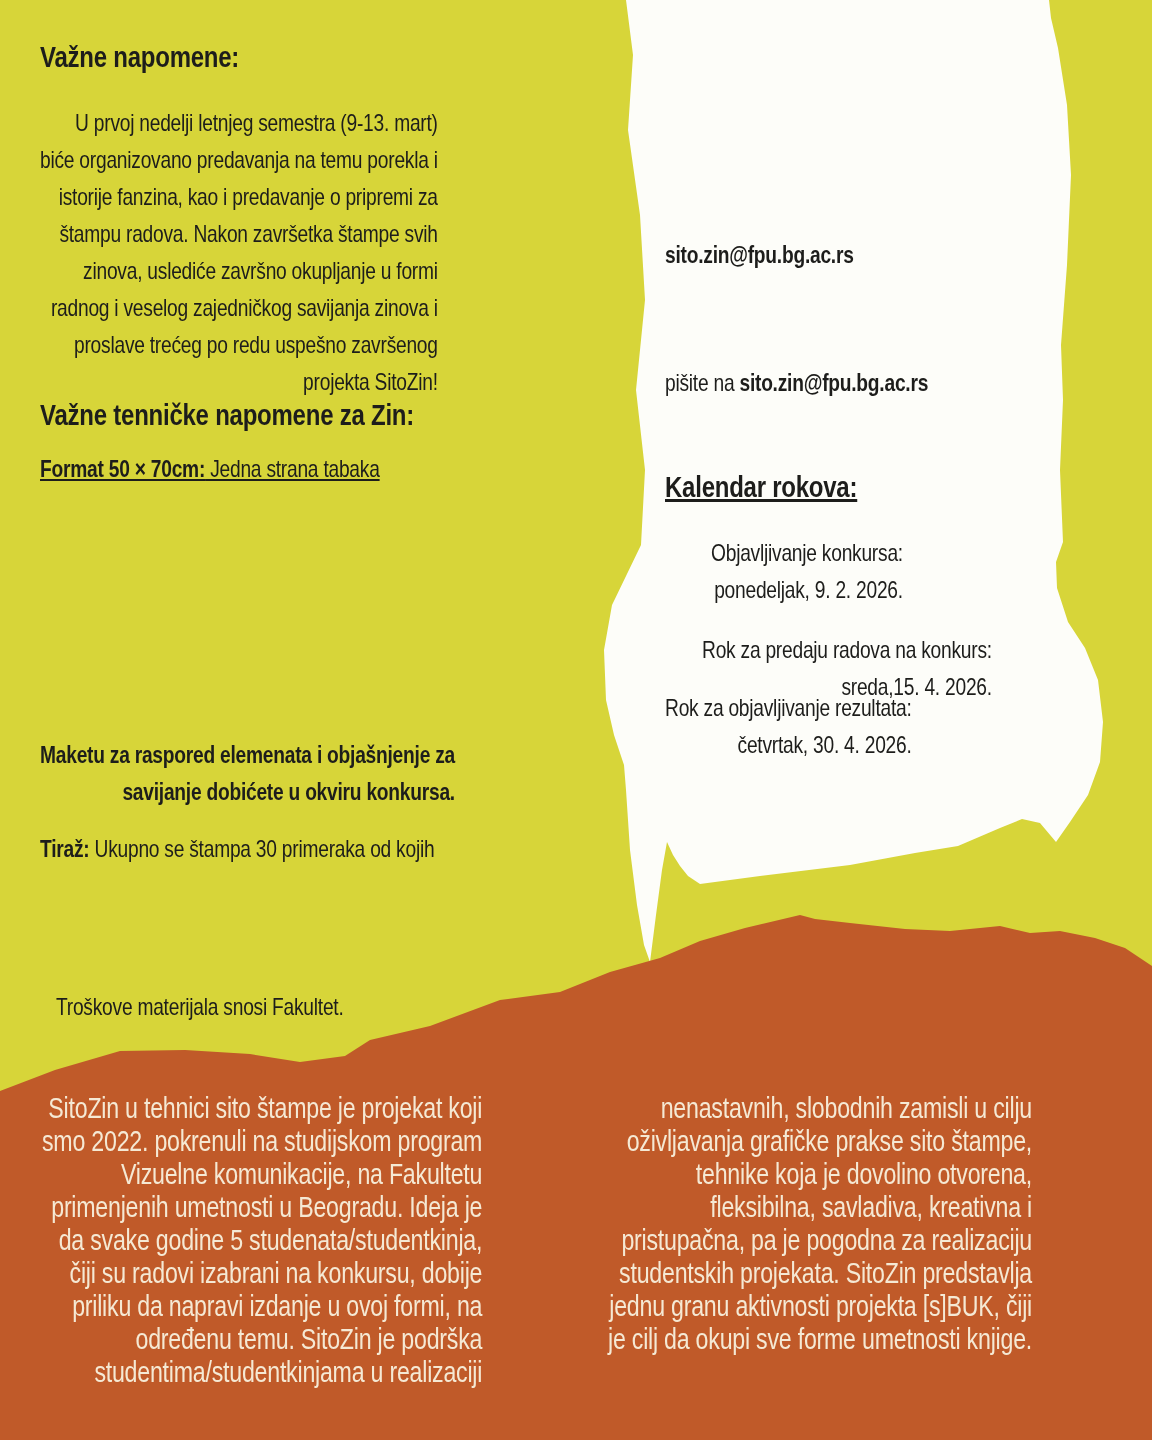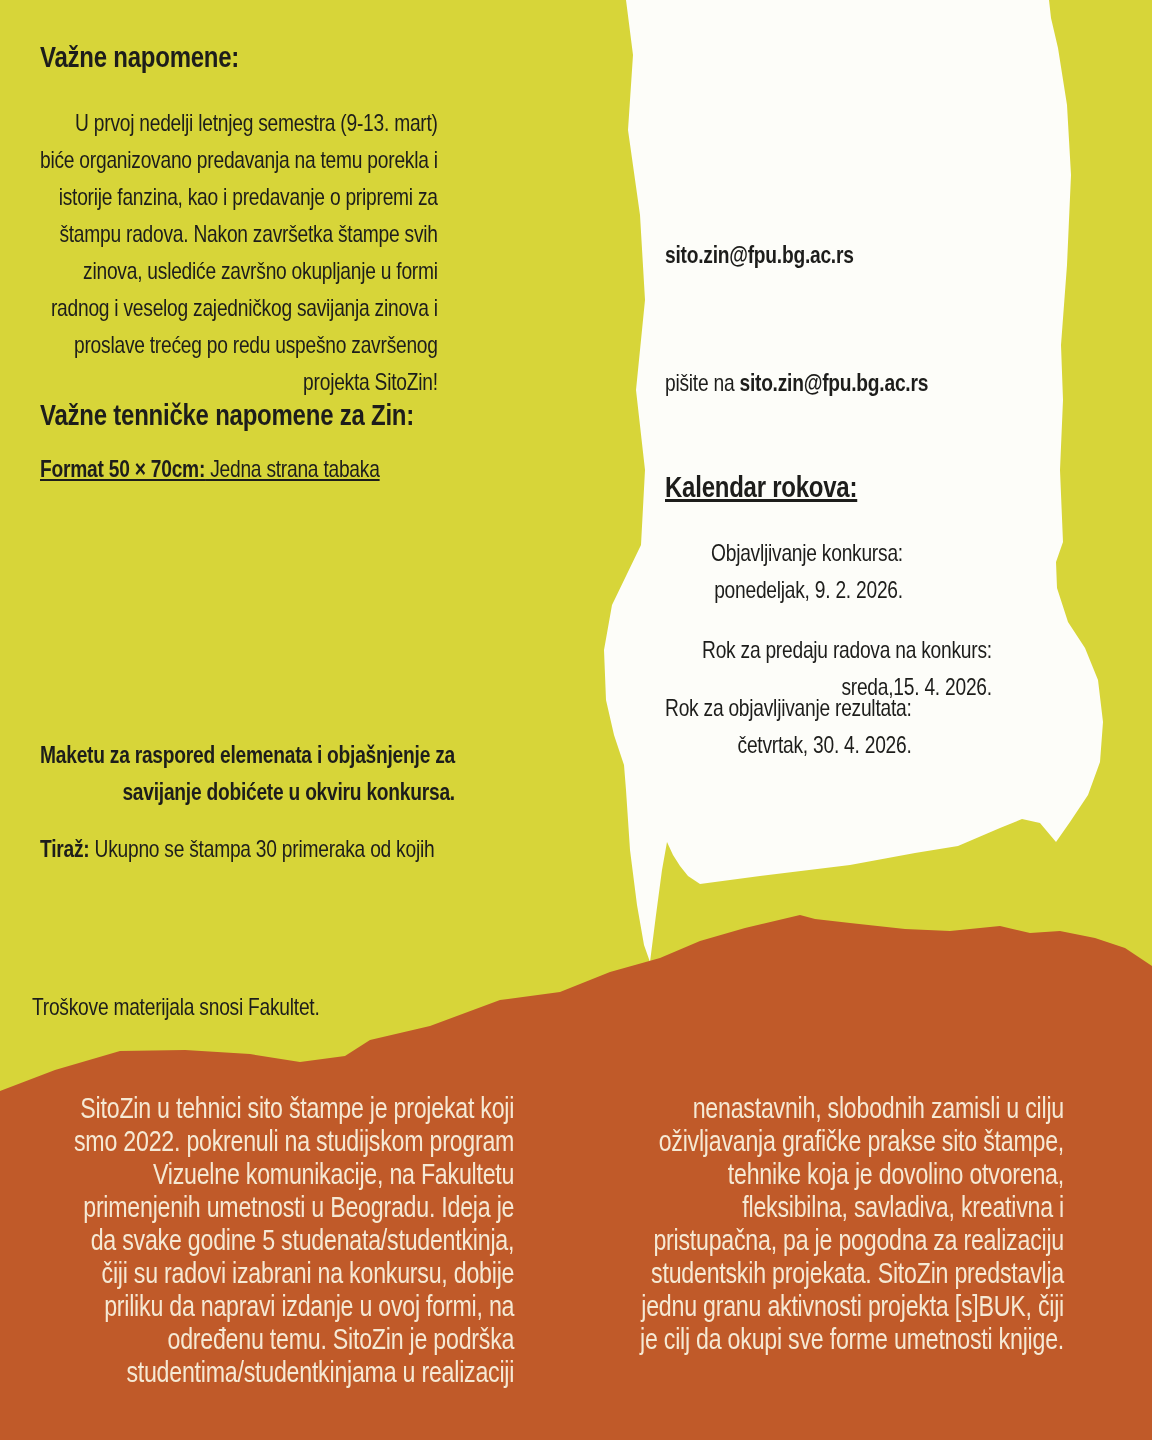--- a/index.html
+++ b/index.html
@@ -19,21 +19,21 @@
   .shape-layer{position:absolute;left:0;top:0;width:1152px;height:1440px;}
   .white-shape{fill:var(--panel);}
   .orange-shape{fill:var(--band);}
   .block{position:absolute;white-space:nowrap;text-align:right;}
   .line{transform-origin:0 0;transform:scaleX(0.80);}
   .hl .line{transform:scaleX(0.70);}
   .bold, .line .bold{font-weight:bold;}
   .body-text{font-size:24px;line-height:37px;letter-spacing:-0.3px;}
   .heading-sm{font-size:30px;line-height:37px;font-weight:bold;letter-spacing:-0.3px;}
   .heading-lg{font-size:40px;line-height:43px;font-weight:bold;letter-spacing:-0.4px;}
-  .band-text{font-size:29px;line-height:33px;letter-spacing:-0.3px;color:var(--band_text);margin-left:32px;}
+  .band-text{font-size:29px;line-height:33px;letter-spacing:-0.3px;color:var(--band_text);}
 </style>
 </head>
 <body>
 
 <svg class="shape-layer" viewBox="0 0 1152 1440" xmlns="http://www.w3.org/2000/svg">
   <path class="white-shape" d="
     M 626,0
     L 633,55 628,130 640,215 645,300 636,390 645,470 641,545
       612,605 604,650 606,700 614,735 624,765 626,790
       630,850 637,905 644,945 650,962
@@ -89,21 +89,21 @@
     <div class="line"><span class="bold">savijanje dobićete u okviru konkursa.</span></div>
   </div>
 
 <div class="block body-text" style="left:40px;top:830px;">
     <div class="line"><span class="bold">Tiraž:</span><span> Ukupno se štampa 30 primeraka od kojih</span></div>
     <div class="line"><span class="bold"></span></div>
     <div class="line"><span class="bold"></span></div>
     <div class="line"><span class="bold"></span></div>
   </div>
 
-<div class="block body-text" style="left:32px;top:988px;">
+<div class="block body-text" style="left:56px;top:988px;">
   <div class="line"><span>Troškove materijala snosi Fakultet.</span></div>
 </div>
 
 <div class="block heading-lg hl" style="left:665px;top:34px;">
     <div class="line"><span class="bold"></span></div>
     <div class="line"><span class="bold"></span></div>
     <div class="line"><span class="bold"></span></div>
     <div class="line"><span class="bold"></span></div>
   </div>
 

